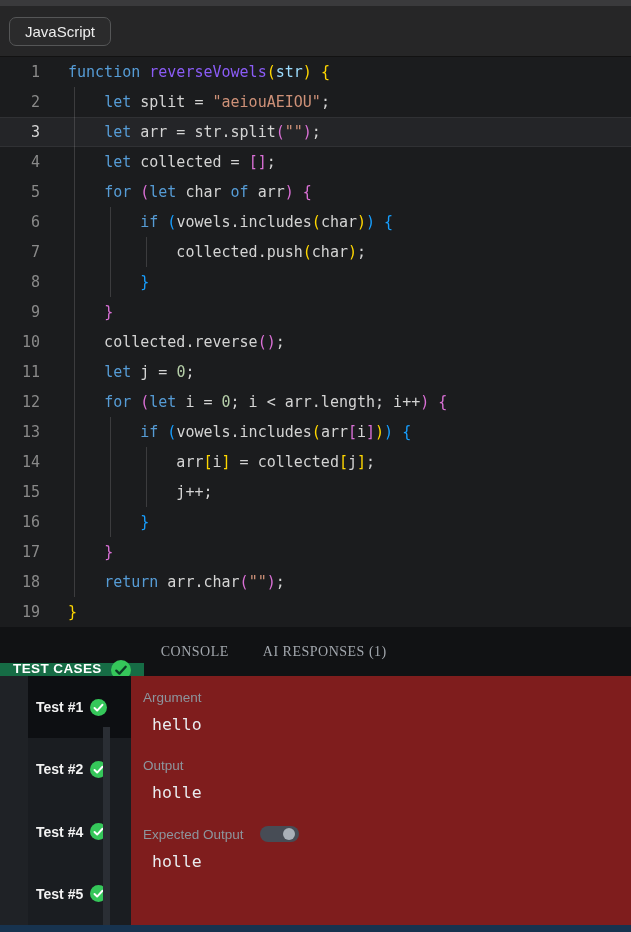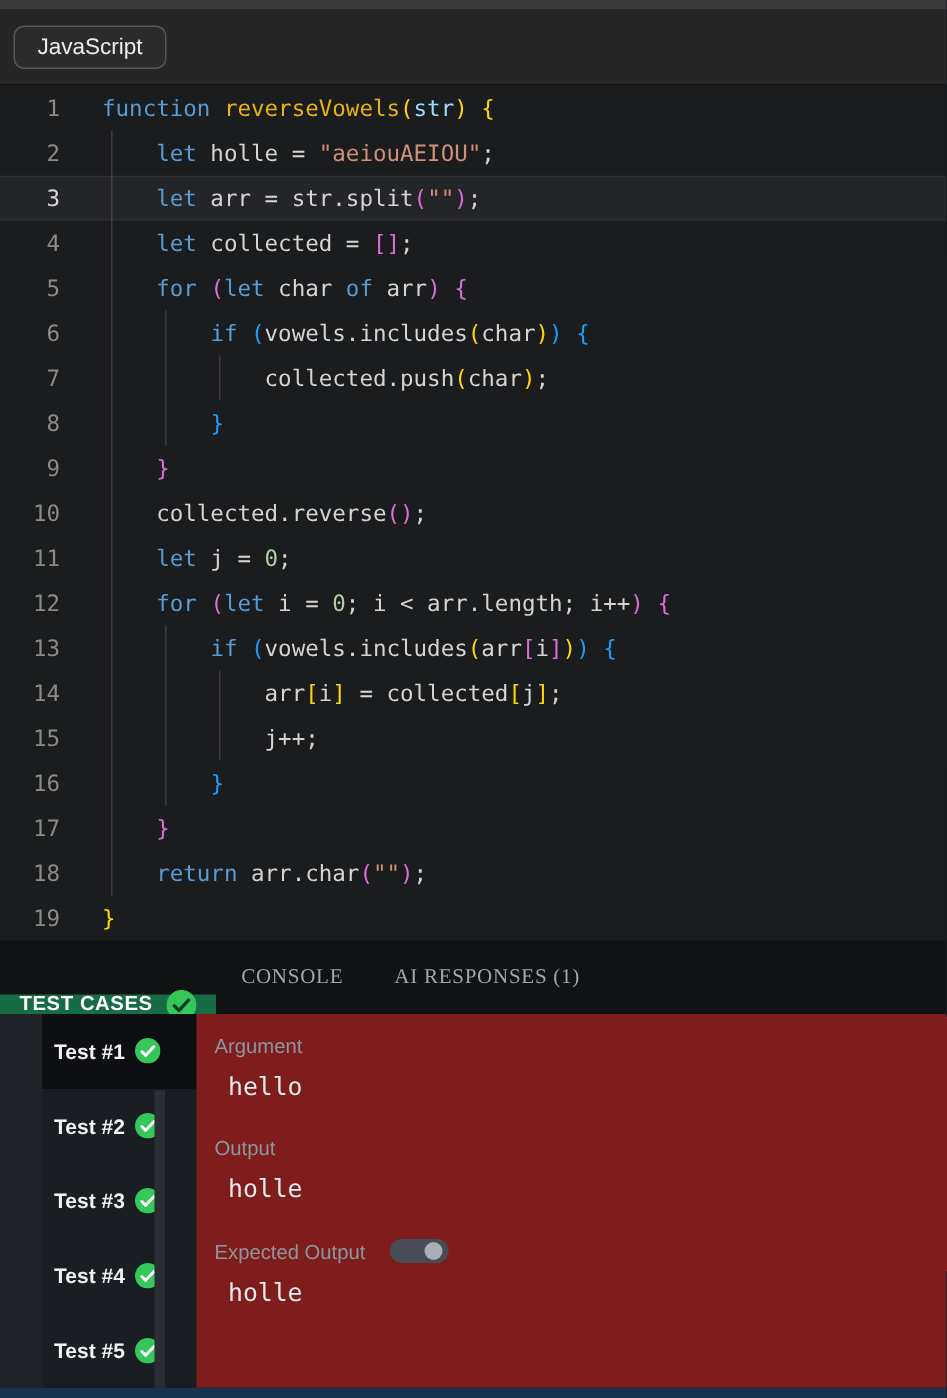--- a/index.html
+++ b/index.html
@@ -23,21 +23,21 @@
   .guide { position:absolute; width:1px; background:#3c3c3e; z-index:0; }
   .cl { position:relative; height:30px; display:flex; align-items:center;
         font-family:"DejaVu Sans Mono", monospace; font-size:15px; z-index:1; }
   .cl.active { background:rgba(130,130,140,0.09);
         box-shadow: inset 0 1px 0 rgba(255,255,255,0.06), inset 0 -1px 0 rgba(255,255,255,0.06); }
   .ln { width:40px; text-align:right; color:#8a8a8a; flex:none; user-select:none; }
   .cl.active .ln { color:#d7d7d7; }
   .codetext { margin-left:28px; white-space:pre; }
   .tk-kw { color:#569cd6; }
   .tk-pun { color:#d4d4d4; }
-  .tk-id { color:#eab308; }
+  .tk-id { color:#8b5cf6; }
   .tk-param { color:#9cdcfe; }
   .tk-str { color:#ce9178; }
   .tk-num { color:#b5cea8; }
   .tk-b1 { color:#ffd700; }
   .tk-b2 { color:#da70d6; }
   .tk-b3 { color:#179fff; }
 
   .tabbar { height:49px; background:#111214; display:flex; align-items:stretch; }
   .tab-active {
     background:#166c45; color:#ffffff; display:flex; align-items:center; gap:9px;
@@ -84,21 +84,21 @@
   <div class="guide" style="left:110px; top:360px; height:120px;"></div>
   <div class="guide" style="left:146px; top:180px; height:30px;"></div>
   <div class="guide" style="left:146px; top:390px; height:60px;"></div>
   <div id="code-lines">
       <div class="cl">
         <span class="ln">1</span>
         <span class="codetext"><span class="tk-kw">function</span><span class="tk-id"> reverseVowels</span><span class="tk-b1">(</span><span class="tk-param">str</span><span class="tk-b1">)</span><span class="tk-pun"> </span><span class="tk-b1">{</span></span>
       </div>
       <div class="cl">
         <span class="ln">2</span>
-        <span class="codetext"><span class="tk-pun">    </span><span class="tk-kw">let</span><span class="tk-pun"> holle = </span><span class="tk-str">"aeiouAEIOU"</span><span class="tk-pun">;</span></span>
+        <span class="codetext"><span class="tk-pun">    </span><span class="tk-kw">let</span><span class="tk-pun"> split = </span><span class="tk-str">"aeiouAEIOU"</span><span class="tk-pun">;</span></span>
       </div>
       <div class="cl active">
         <span class="ln">3</span>
         <span class="codetext"><span class="tk-pun">    </span><span class="tk-kw">let</span><span class="tk-pun"> arr = str.split</span><span class="tk-b2">(</span><span class="tk-str">""</span><span class="tk-b2">)</span><span class="tk-pun">;</span></span>
       </div>
       <div class="cl">
         <span class="ln">4</span>
         <span class="codetext"><span class="tk-pun">    </span><span class="tk-kw">let</span><span class="tk-pun"> collected = </span><span class="tk-b2">[]</span><span class="tk-pun">;</span></span>
       </div>
       <div class="cl">
@@ -184,29 +184,20 @@
         <span>Test #1</span>
         <span class="check">
           <svg width="17" height="17" viewBox="0 0 20 20">
             <circle cx="10" cy="10" r="10" fill="#35c75a"></circle>
             <path d="M5.3 10.6l3.1 3 6.3-6.8" fill="none" stroke="#ffffff" stroke-width="2.3" stroke-linecap="round" stroke-linejoin="round"></path>
           </svg>
         </span>
       </div>
       <div class="trow">
         <span>Test #2</span>
-        <span class="check">
-          <svg width="17" height="17" viewBox="0 0 20 20">
-            <circle cx="10" cy="10" r="10" fill="#35c75a"></circle>
-            <path d="M5.3 10.6l3.1 3 6.3-6.8" fill="none" stroke="#ffffff" stroke-width="2.3" stroke-linecap="round" stroke-linejoin="round"></path>
-          </svg>
-        </span>
-      </div>
-      <div class="trow">
-        <span>Test #3</span>
         <span class="check">
           <svg width="17" height="17" viewBox="0 0 20 20">
             <circle cx="10" cy="10" r="10" fill="#35c75a"></circle>
             <path d="M5.3 10.6l3.1 3 6.3-6.8" fill="none" stroke="#ffffff" stroke-width="2.3" stroke-linecap="round" stroke-linejoin="round"></path>
           </svg>
         </span>
       </div>
       <div class="trow">
         <span>Test #4</span>
         <span class="check">

